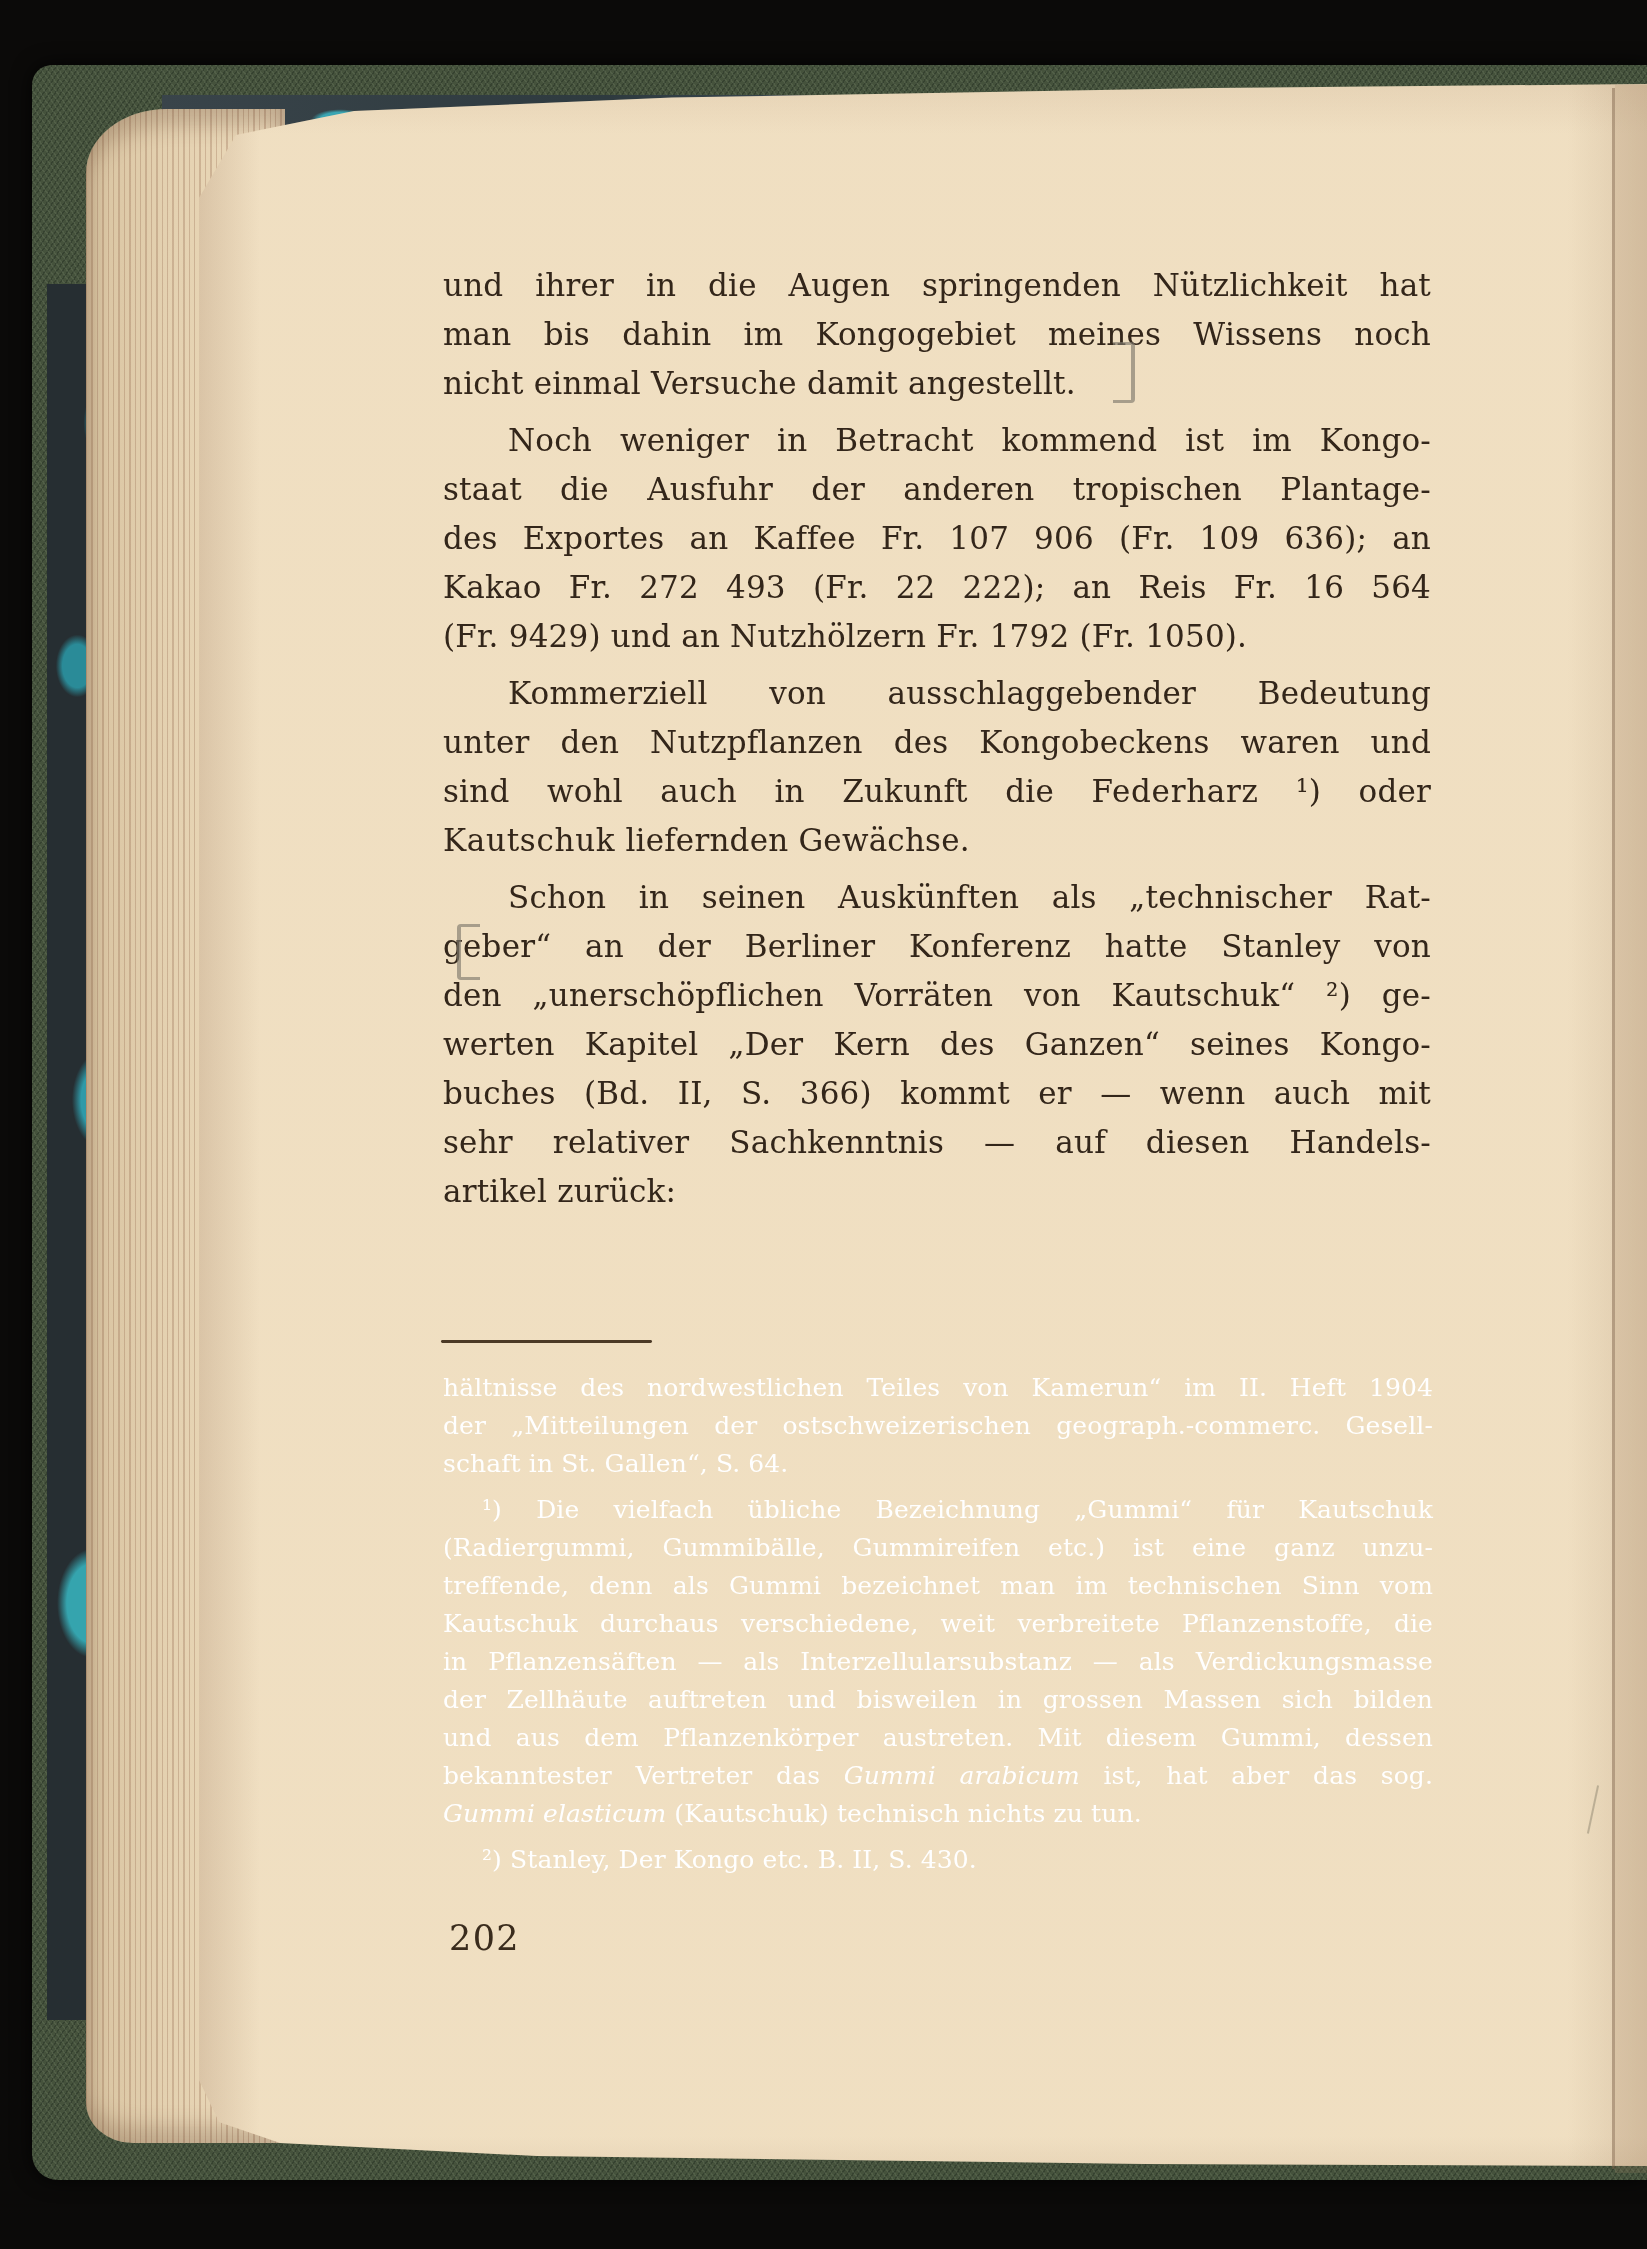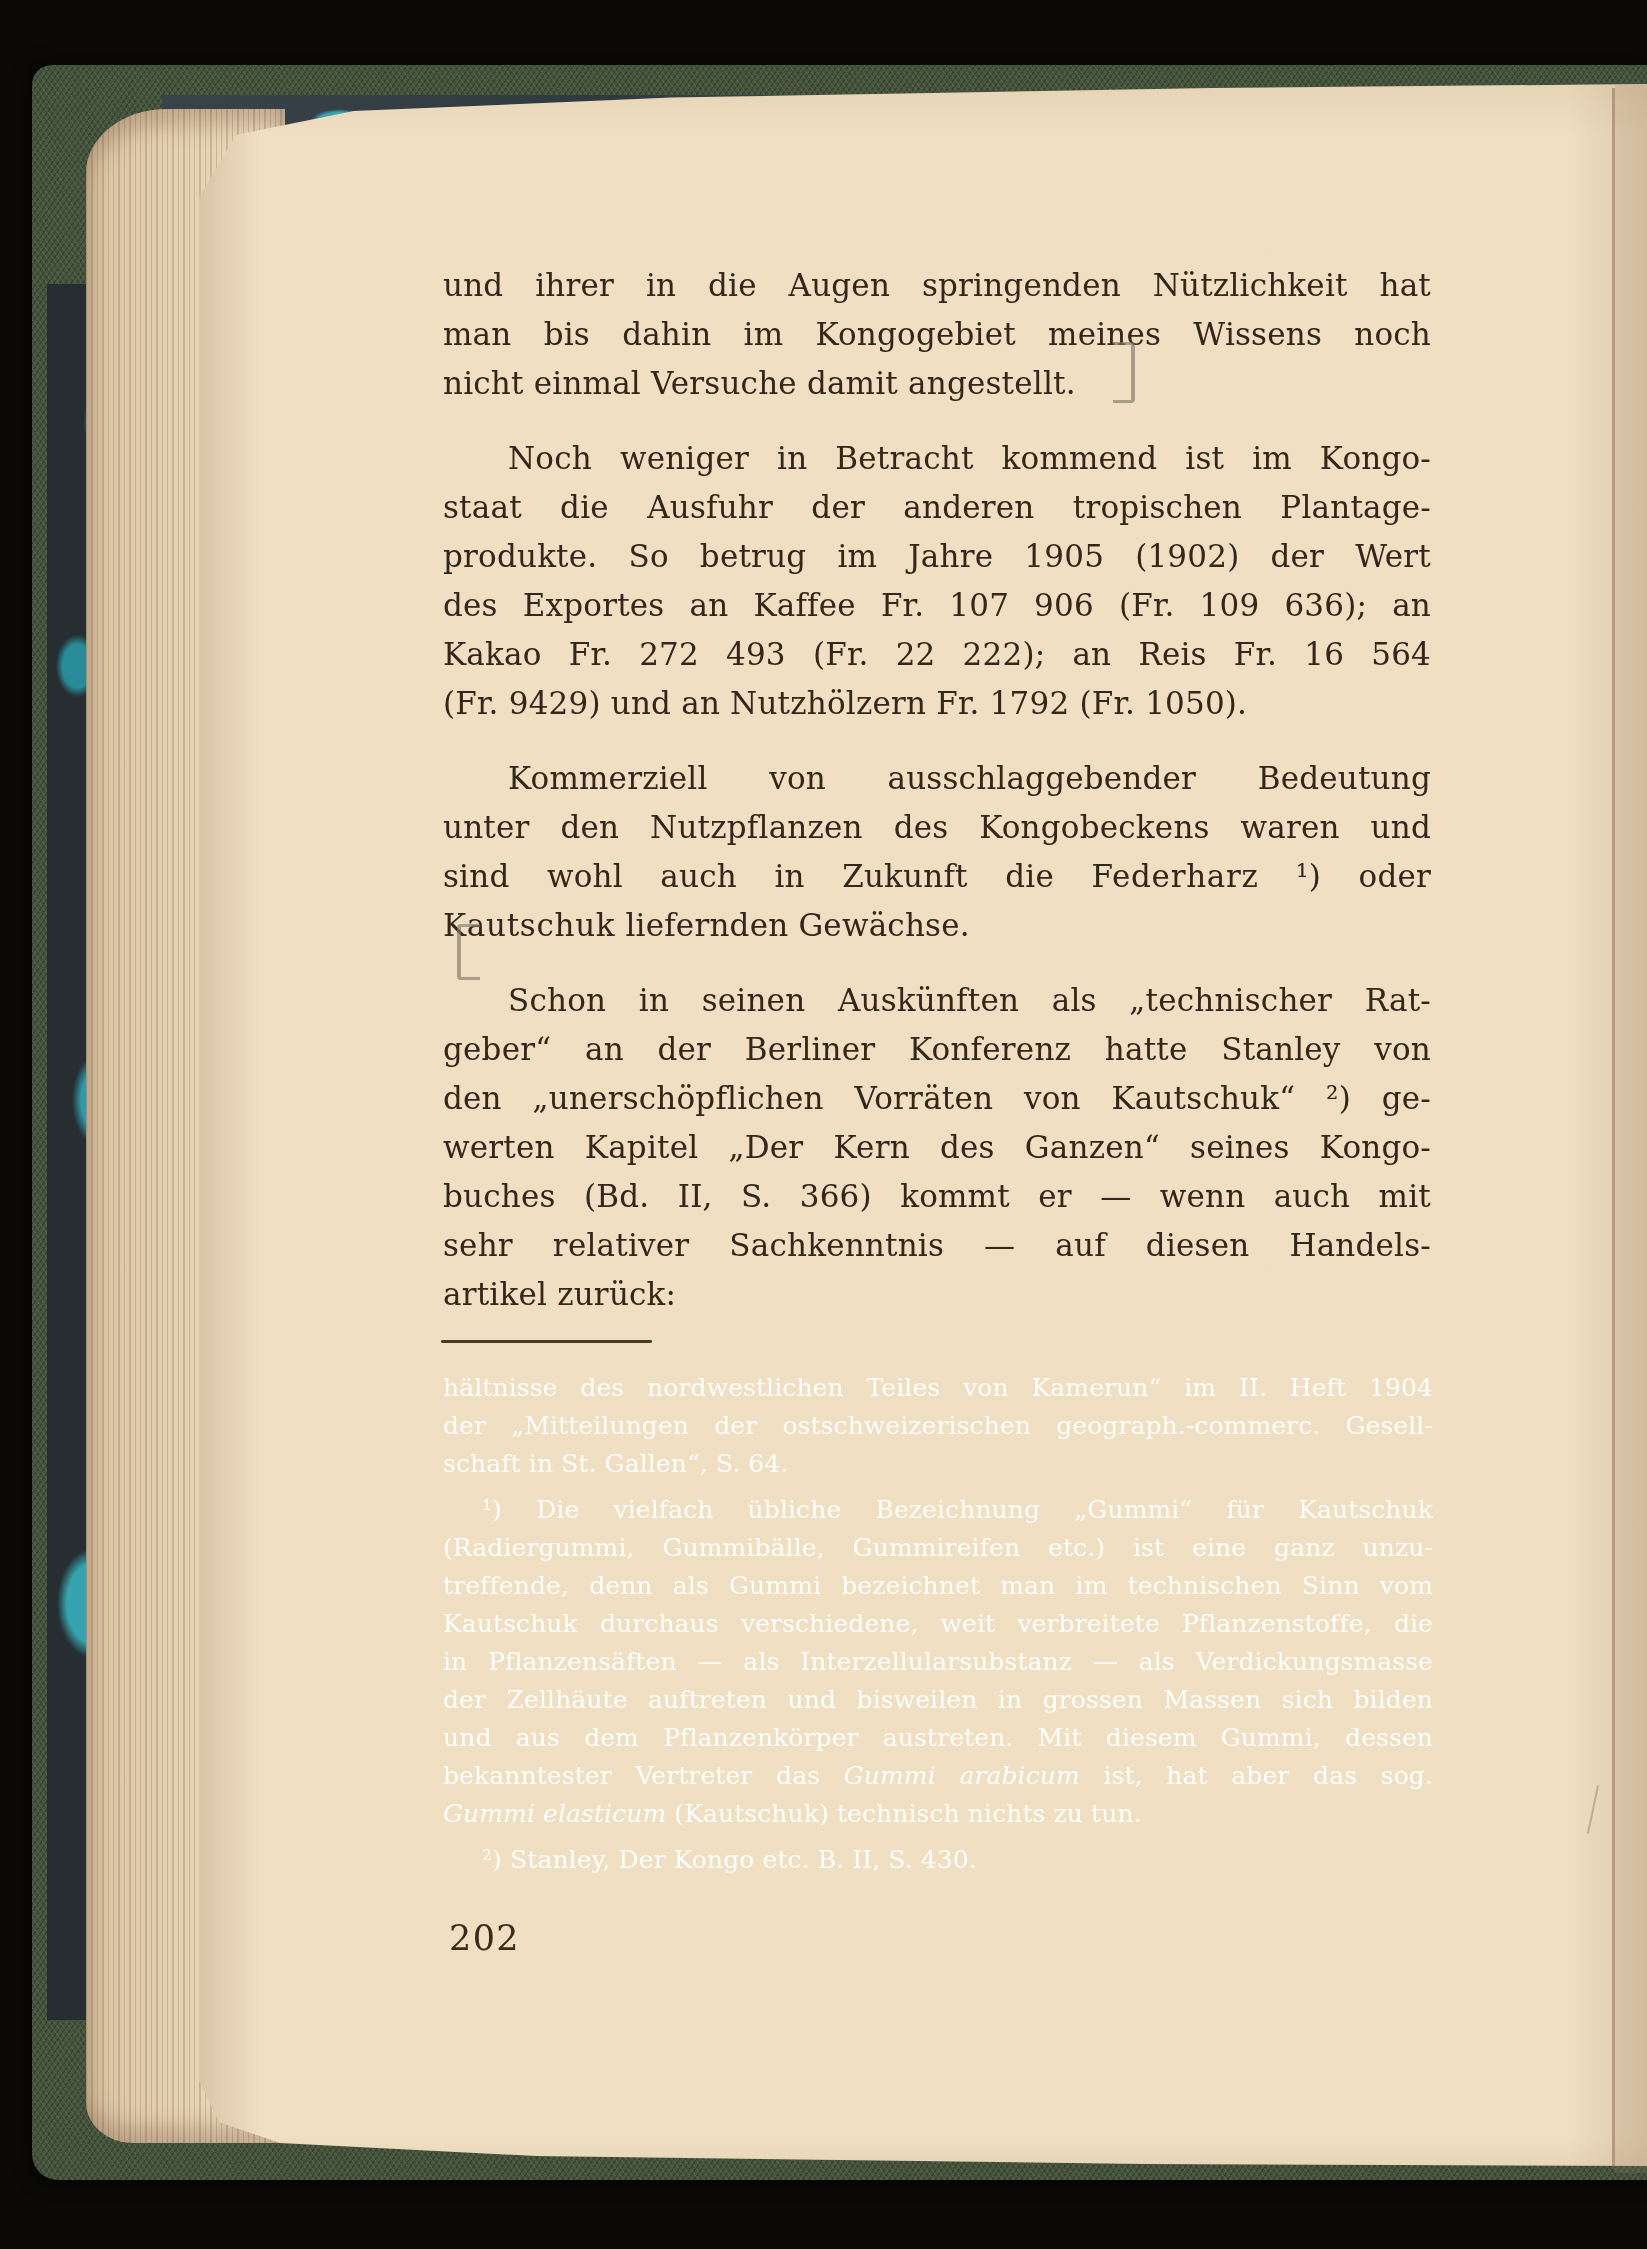--- a/index.html
+++ b/index.html
@@ -87,21 +87,21 @@
     z-index:5;
   }
   
   .text-block{
     position:absolute;left:443px;top:261px;width:988px;
     color:#33261a;
     font-size:31px;line-height:49px;
     letter-spacing:0.2px;
     z-index:6;
   }
-  .para{margin-top:26px;}
+  .para{margin-top:8px;}
   .para:first-child{margin-top:0;}
   .line{height:49px;text-align:justify;text-align-last:justify;}
   .line.last{text-align-last:left;}
   .line.indent{padding-left:65px;}
   .line b{font-weight:400;letter-spacing:0.7px;}
 
   .fn-rule{
     position:absolute;left:441px;top:1340px;width:211px;height:2.7px;
     background:#4c3a26;border-radius:1.4px;z-index:6;
   }
@@ -165,21 +165,20 @@
 
 <div class="text-block">
     <div class="para">
       <div class="line">und ihrer in die Augen springenden Nützlichkeit hat</div>
       <div class="line">man bis dahin im Kongogebiet meines Wissens noch</div>
       <div class="line last">nicht einmal Versuche damit angestellt.</div>
     </div>
     <div class="para">
       <div class="line indent">Noch weniger in Betracht kommend ist im Kongo-</div>
       <div class="line">staat die Ausfuhr der anderen tropischen Plantage-</div>
-      <div class="line">produkte.  So betrug im Jahre 1905 (1902) der Wert</div>
       <div class="line">des Exportes an Kaffee Fr. 107 906 (Fr. 109 636);  an</div>
       <div class="line">Kakao  Fr.  272 493  (Fr. 22 222);  an  Reis  Fr.  16 564</div>
       <div class="line last">(Fr. 9429) und an Nutzhölzern Fr. 1792 (Fr. 1050).</div>
     </div>
     <div class="para">
       <div class="line indent">Kommerziell von ausschlaggebender Bedeutung</div>
       <div class="line">unter den Nutzpflanzen des Kongobeckens waren und</div>
       <div class="line">sind wohl auch in Zukunft die <b>Federharz</b> ¹) oder</div>
       <div class="line last"><b>Kautschuk</b> liefernden Gewächse.</div>
     </div>

